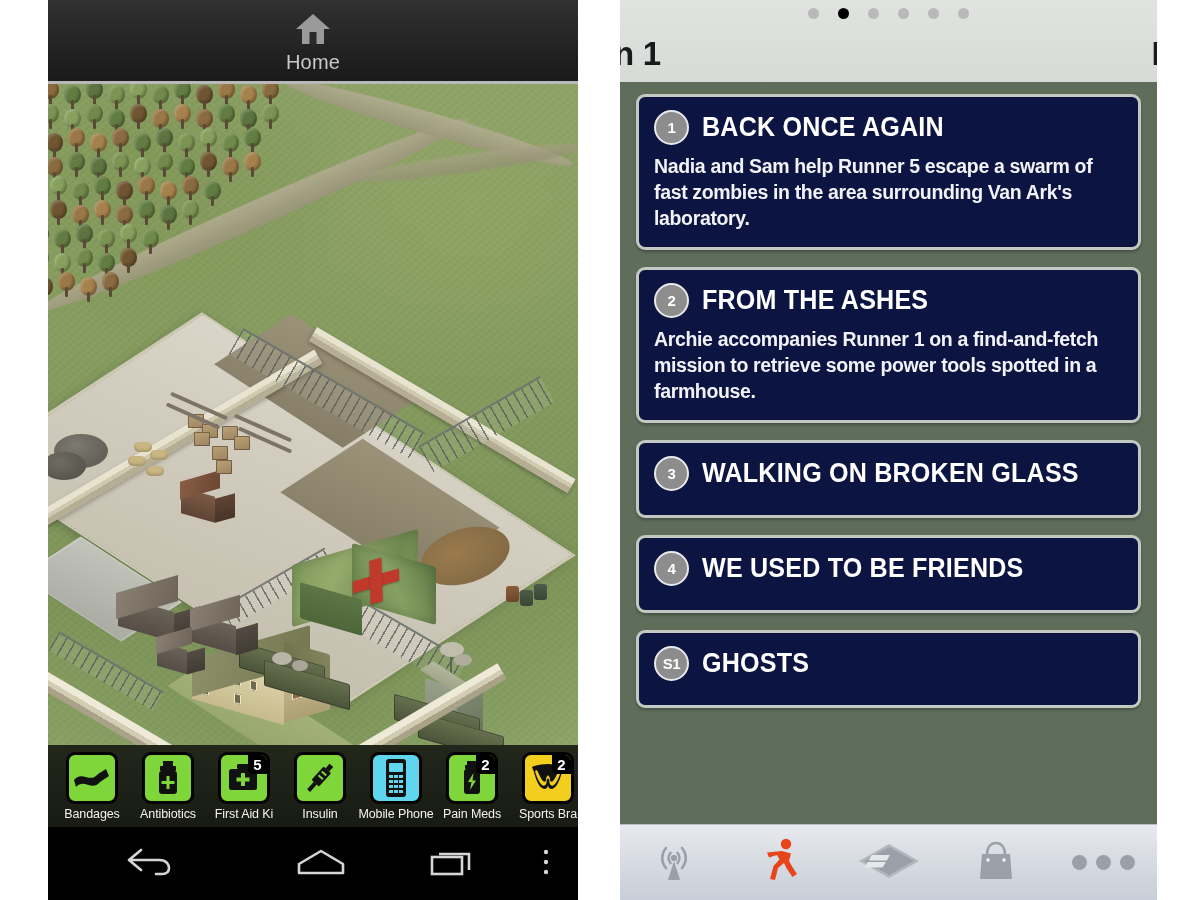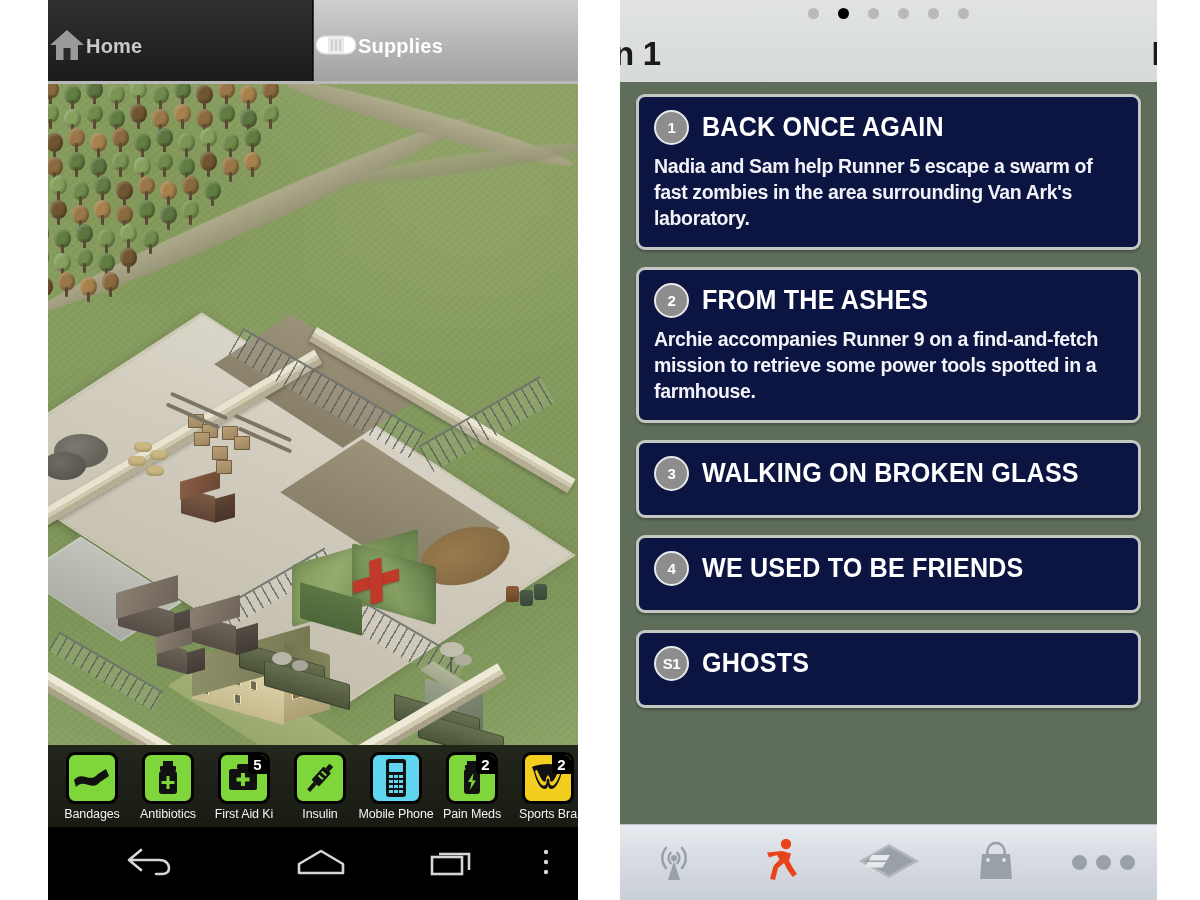--- a/index.html
+++ b/index.html
@@ -17,27 +17,26 @@
     background: #000; overflow: hidden;
   }
   
   .android-tabbar {
     position: relative; display: flex; width: 100%; height: 84px;
     background: #1c1c1c;
     border-bottom: 3px solid #b9b9b9;
   }
   .android-tab {
     flex: 1 1 0; position: relative;
-    display: flex; flex-direction: row;
+    display: flex; flex-direction: column;
     align-items: center; justify-content: flex-start;
     padding-top: 8px;
     background: linear-gradient(180deg,#313131 0%, #242424 55%, #1a1a1a 100%);
     border-right: 1px solid #0b0b0b;
     border-left: 1px solid #3a3a3a;
-    font-weight: bold;
   }
   .android-tab:first-child { border-left: none; }
   .android-tab:last-child { border-right: none; }
   .android-tab.active {
     background: linear-gradient(180deg,#cfcfcf 0%, #b3b3b3 60%, #a2a2a2 100%);
   }
   .android-tab .tab-ico {
     height: 42px; display:flex; align-items:center; justify-content:center;
   }
   .android-tab .tab-ico svg { display:block; }
@@ -363,32 +362,20 @@
         <span class="tab-ico">
           <svg width="38" height="34" viewBox="0 0 38 34">
             <path d="M19 2 L36 17 L30 17 L30 32 L8 32 L8 17 L2 17 Z" fill="#9a9a9a"></path>
             <rect x="15.5" y="20" width="7" height="12" fill="#2a2a2a"></rect>
           </svg>
         </span>
         <span class="tab-label">Home</span>
       </div>
 
 
-      <div class="android-tab active">
-        <span class="tab-ico">
-          <svg width="44" height="32" viewBox="0 0 44 32">
-            <rect x="2" y="7" width="40" height="18" rx="9" fill="#ffffff" stroke="#d8d8d8" stroke-width="1.4"></rect>
-            <rect x="14" y="8.5" width="16" height="15" fill="#e9e9e9"></rect>
-            <rect x="17" y="10.5" width="2" height="11" fill="#cfcfcf"></rect>
-            <rect x="21" y="10.5" width="2" height="11" fill="#cfcfcf"></rect>
-            <rect x="25" y="10.5" width="2" height="11" fill="#cfcfcf"></rect>
-          </svg>
-        </span>
-        <span class="tab-label">Supplies</span>
-      </div>
 
     </div>
 
     <div class="map-view">
       <div class="map-inner">
         <div class="grass"></div>
         <div class="path1"></div>
         <div class="path2"></div>
         <div class="path3"></div>
 
@@ -952,21 +939,21 @@
           <span class="mission-title">BACK ONCE AGAIN</span>
         </div>
         <div class="mission-desc">Nadia and Sam help Runner 5 escape a swarm of fast zombies in the area surrounding Van Ark's laboratory.</div>
       </div>
 
       <div class="mission-card">
         <div class="mission-head">
           <span class="mission-num">2</span>
           <span class="mission-title">FROM THE ASHES</span>
         </div>
-        <div class="mission-desc">Archie accompanies Runner 9 on a find-and-fetch mission to retrieve some power tools spotted in a farmhouse.</div>
+        <div class="mission-desc">Archie accompanies Runner 1 on a find-and-fetch mission to retrieve some power tools spotted in a farmhouse.</div>
       </div>
 
       <div class="mission-card">
         <div class="mission-head">
           <span class="mission-num">3</span>
           <span class="mission-title">WALKING ON BROKEN GLASS</span>
         </div>
       </div>
 
       <div class="mission-card">

